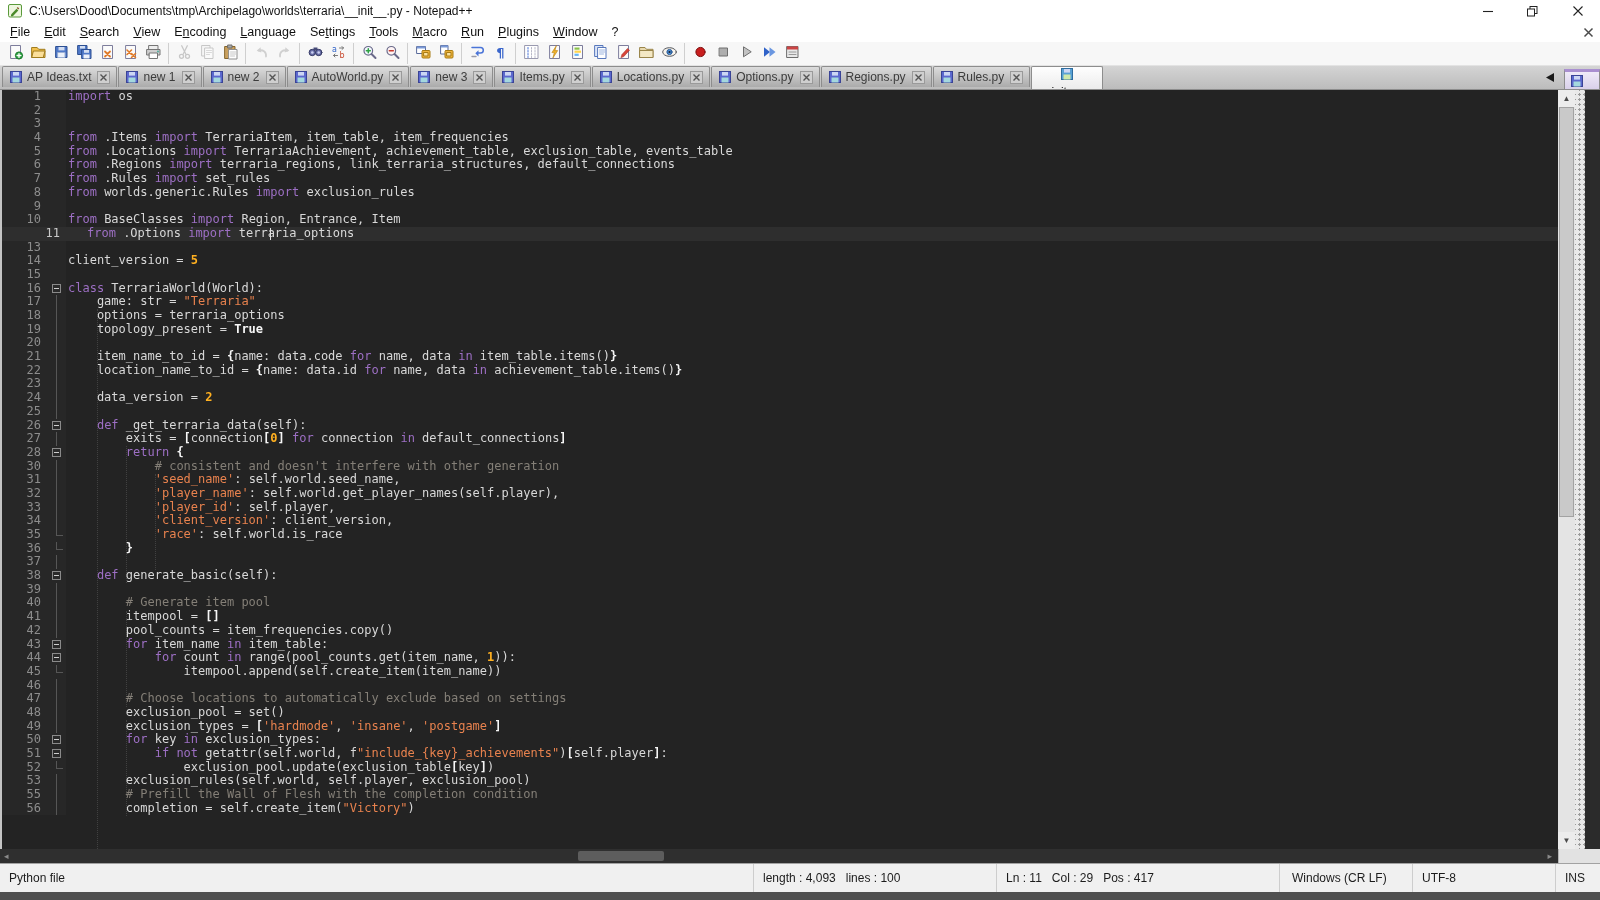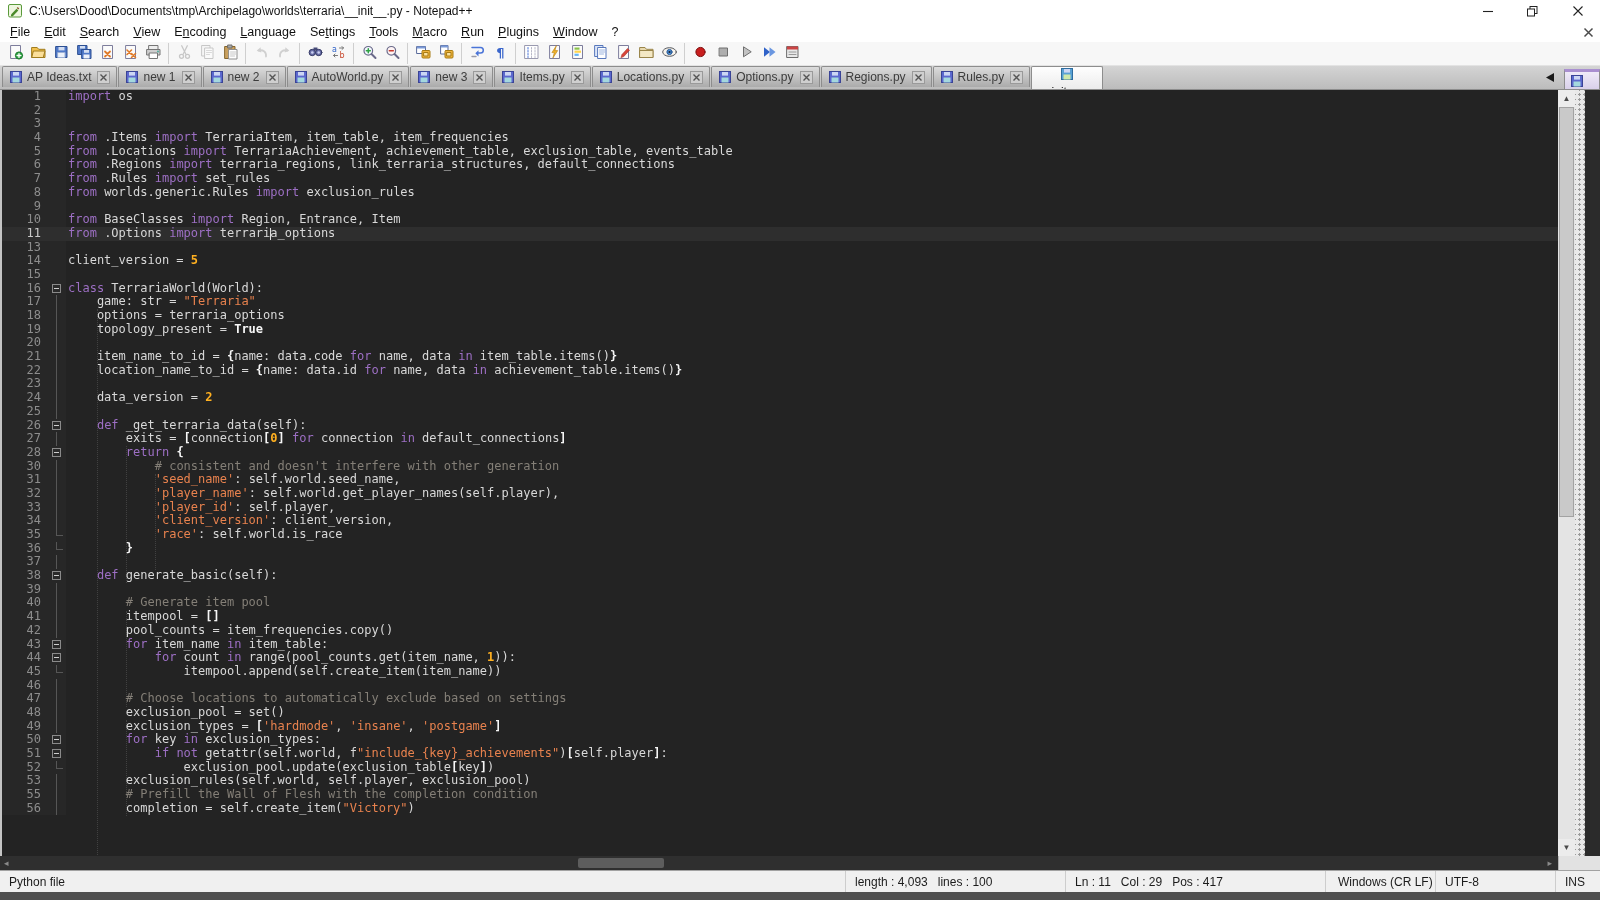--- a/index.html
+++ b/index.html
@@ -51,21 +51,21 @@
 
   
   .main { flex:1; min-height:0; display:flex; background:var(--editor-bg,#232323); }
   .editor { flex:1; position:relative; overflow:hidden; border-left:2px solid #c4c4c4;
             font-family:"DejaVu Sans Mono", monospace; font-size:12px; line-height:13.7px; }
   #lines { position:relative; z-index:2; }
   .line { display:flex; height:13.7px; line-height:13.7px; }
   .line.current { background:var(--current-line,#2e2e2e); }
   .ln { width:46px; flex:none; text-align:right; padding-right:7px;
         color:var(--lnum,#8d8d8d); background:var(--gutter-bg,#272727); }
-  .line.current .ln { background:var(--current-line,#2e2e2e); color:#c9c9c9; }
+  .line.current .ln { background:var(--current-line,#2e2e2e); color:#c9c9c9;margin-left:19px; }
   .fold { width:18px; flex:none; position:relative; background:var(--gutter-bg,#272727); }
   .line.current .fold { background:var(--current-line,#2e2e2e); }
   .code { flex:1; white-space:pre; padding-left:2px; }
   .tok-k { color:var(--kw,#9d6fc4); }
   .tok-d { color:var(--deftok,#d8d8d8); }
   .tok-s { color:var(--strtok,#e8824e); }
   .tok-n { color:var(--numtok,#ffb020); font-weight:bold; }
   .tok-c { color:var(--comtok,#847f77);text-align:right; }
   .tok-b { color:var(--btok,#f6f6f6); font-weight:bold; }
   .fm-l { position:absolute; left:8px; top:0; height:100%; width:1px; background:#565656; }
@@ -93,22 +93,22 @@
   .hscroll { height:14px; flex:none; background:#2f2f2f; position:relative; }
   .hs-thumb { position:absolute; left:578px; width:86px; top:2px; bottom:2px;
               background:#5d5d5d; border-radius:2px; }
   .hs-arrow { position:absolute; top:0; height:14px; display:flex; align-items:center;
               color:#8a8a8a; font-size:9px; }
   .hs-arrow.left { left:4px; } .hs-arrow.right { right:48px; }
   .hs-corner { position:absolute; right:0; top:0; width:42px; height:14px;
                background:#e2e2e2; border-left:1px solid #b5b5b5; }
 
   
-  .statusbar { height:22px; flex:none; background:#f0f0f0; border-top:1px solid #a2a2a2;
-               display:flex; align-items:stretch; font-size:12px; color:#1c1c1c; }
+  .statusbar { height:29px; flex:none; background:#f0f0f0; border-top:1px solid #a2a2a2;
+               display:flex; align-items:stretch; font-size:12px; color:#1c1c1c;gap:23px; }
   .sb { display:flex; align-items:center; padding:0 9px; white-space:pre; overflow:hidden; }
   .sb + .sb { border-left:1px solid #cdcdcd; }
   .sb-type { flex:1; } .sb-len { width:220px; } .sb-pos { width:260px; }
   .sb-eol { width:110px;padding-left:12px; } .sb-enc { width:120px; } .sb-ins { width:45px; }
   .bottomstrip { height:8px; flex:none; background:#4f4f4f; }
 </style>
 </head>
 <body>
 
 <div class="window">

